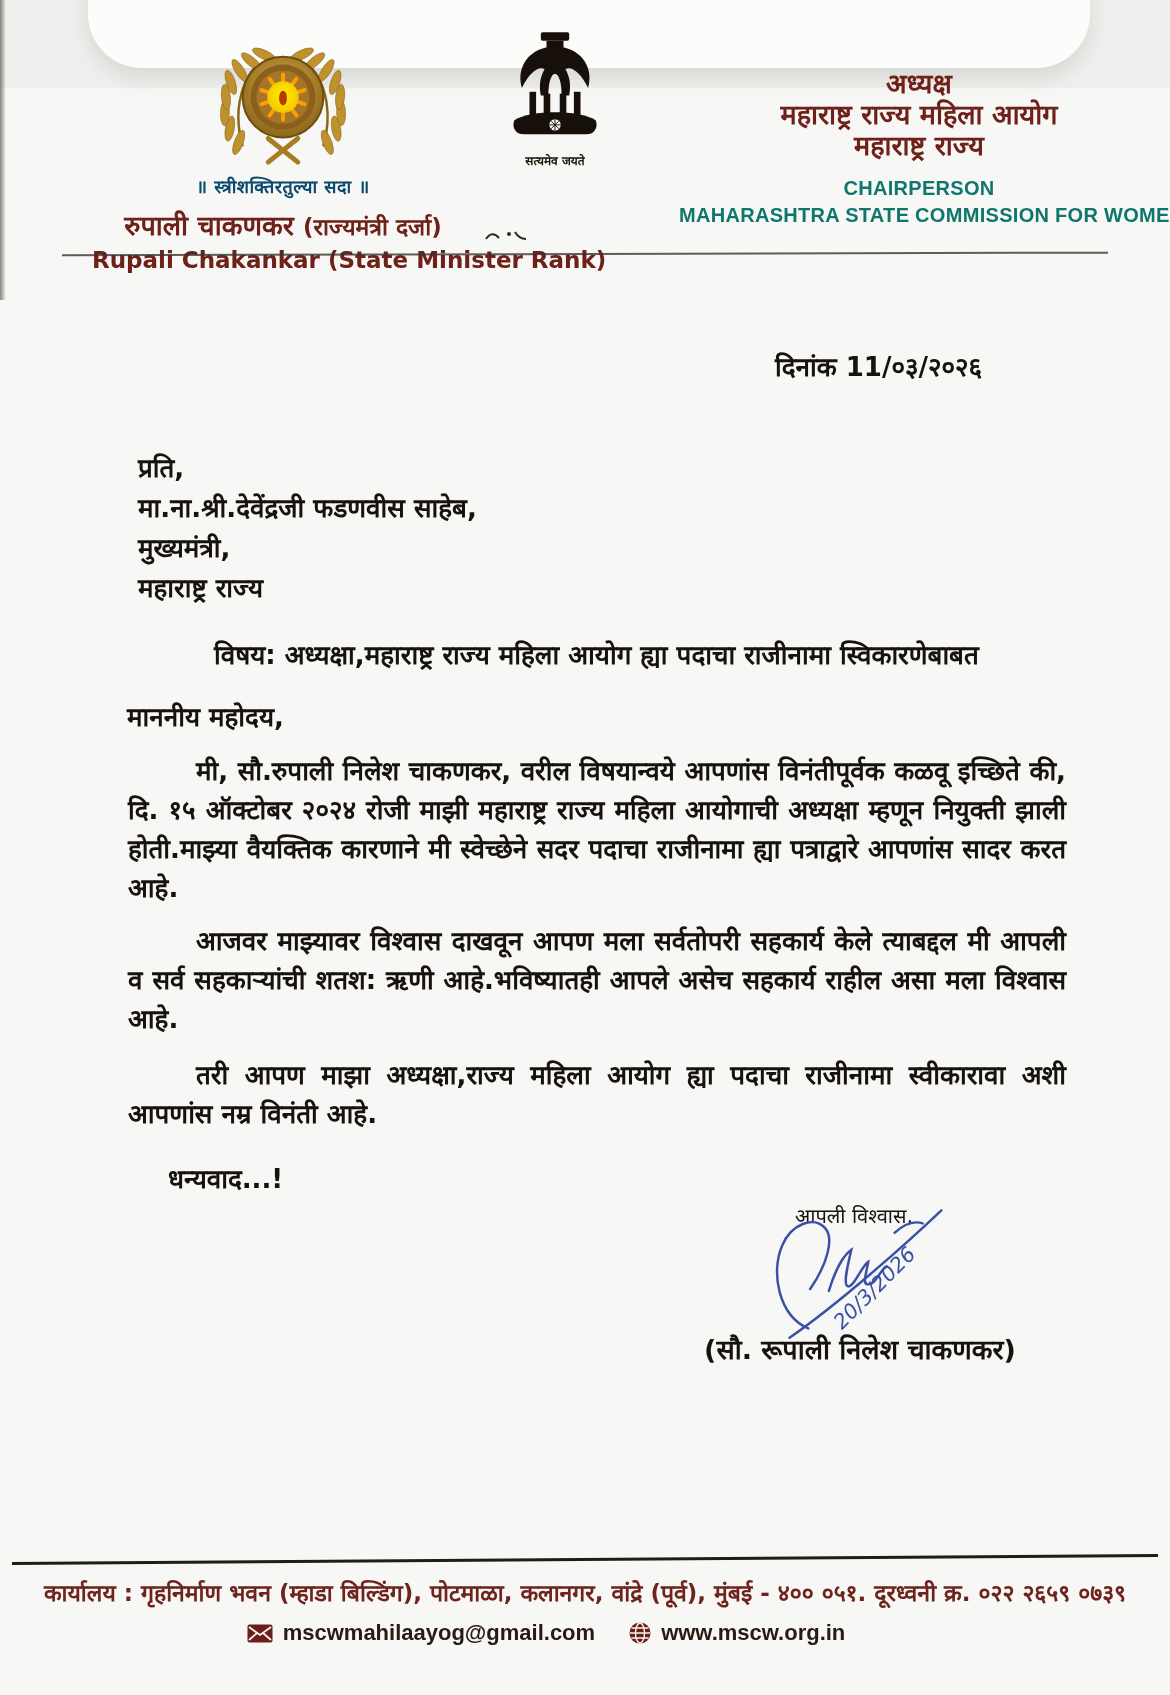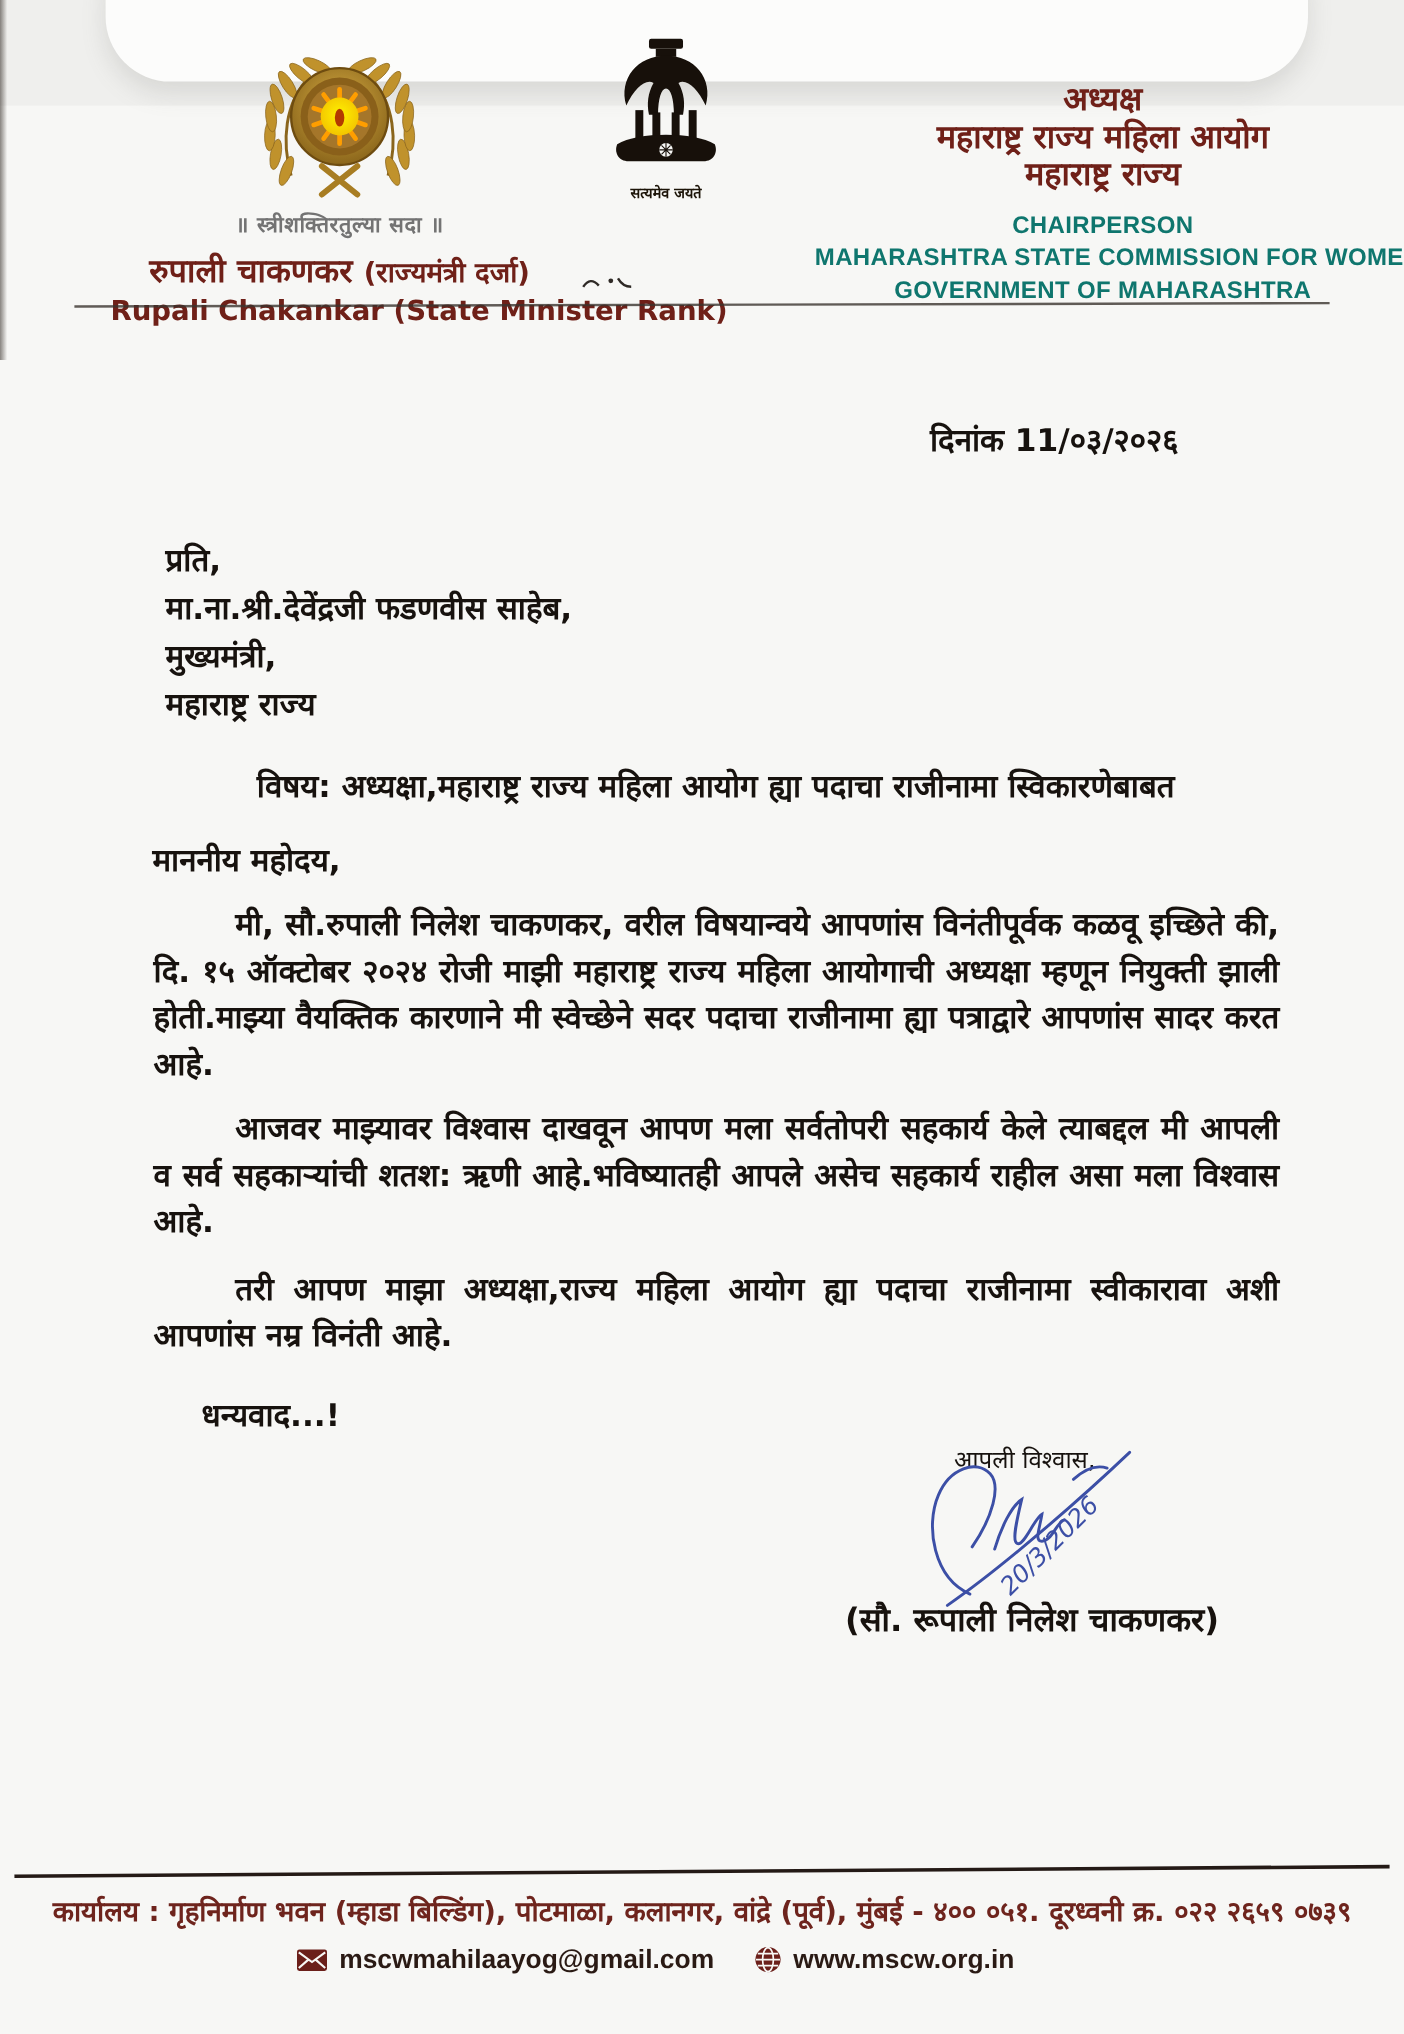--- a/index.html
+++ b/index.html
@@ -5,21 +5,21 @@
   html,body{margin:0;padding:0;}
   body{font-family:"DejaVu Sans", sans-serif;}
   .page{position:relative;width:1170px;height:1695px;background:#f7f7f5;overflow:hidden;}
   .top-band{position:absolute;top:0;left:0;width:100%;height:88px;background:#efefed;}
   .top-card{position:absolute;left:88px;top:-58px;width:1002px;height:126px;background:#fcfcfb;
             border-radius:54px;box-shadow:0 10px 20px rgba(110,110,104,0.18);}
   .edge-shadow{position:absolute;left:0;top:0;width:6px;height:300px;
             background:linear-gradient(to right, rgba(45,38,32,0.55), rgba(45,38,32,0));}
   
   .hdr-left{position:absolute;left:92px;top:40px;width:382px;text-align:center;}
-  .hdr-left .motto{font-size:18px;font-weight:700;color:#737373;margin-top:2px;letter-spacing:0.5px;}
+  .hdr-left .motto{font-size:18px;font-weight:700;color:#0c4a6e;margin-top:2px;letter-spacing:0.5px;}
   .hdr-left .name-mr{font-size:27px;font-weight:700;color:#6f2018;margin-top:8px;white-space:nowrap;}
   .hdr-left .name-mr .rank{font-size:23px;font-weight:600;}
   .hdr-left .name-en{font-size:23px;font-weight:700;color:#6f2018;margin-top:4px;white-space:nowrap;}
   .hdr-left .name-en .rank{font-weight:700;text-align:right;}
   .hdr-center{position:absolute;left:482px;top:30px;width:146px;text-align:center;}
   .hdr-center .emblem-motto{font-size:12px;font-weight:700;color:#1c1408;margin-top:2px;}
   .hdr-right{position:absolute;left:635px;top:68px;width:480px;text-align:center;color:#6f2018;margin-left:44px;}
   .hdr-right .mr{font-size:27px;font-weight:700;line-height:31px;white-space:nowrap;}
   .hdr-right .en{font-size:20px;font-weight:600;line-height:27px;color:#0f766e;
                  font-family:"Liberation Sans", sans-serif;letter-spacing:0.3px;white-space:nowrap;}
@@ -142,21 +142,20 @@
     <div class="emblem-motto">सत्यमेव जयते</div>
   </div>
 
   <div class="hdr-right">
     <div class="mr">अध्यक्ष</div>
     <div class="mr">महाराष्ट्र राज्य महिला आयोग</div>
     <div class="mr">महाराष्ट्र राज्य</div>
     <div class="en-block">
       <div class="en">CHAIRPERSON</div>
       <div class="en">MAHARASHTRA STATE COMMISSION FOR WOMEN</div>
-      <div class="en">GOVERNMENT OF MAHARASHTRA</div>
     </div>
   </div>
 
   <div class="scan-artifact">
     <svg width="46" height="18" viewBox="0 0 46 18">
       <path d="M3,11 q6,-9 13,-1" stroke="#2f2a26" fill="none" stroke-width="2"></path>
       <circle cx="26" cy="6" r="2" fill="#2f2a26"></circle>
       <path d="M32,4 q4,7 11,7" stroke="#2f2a26" fill="none" stroke-width="2"></path>
     </svg>
   </div>

